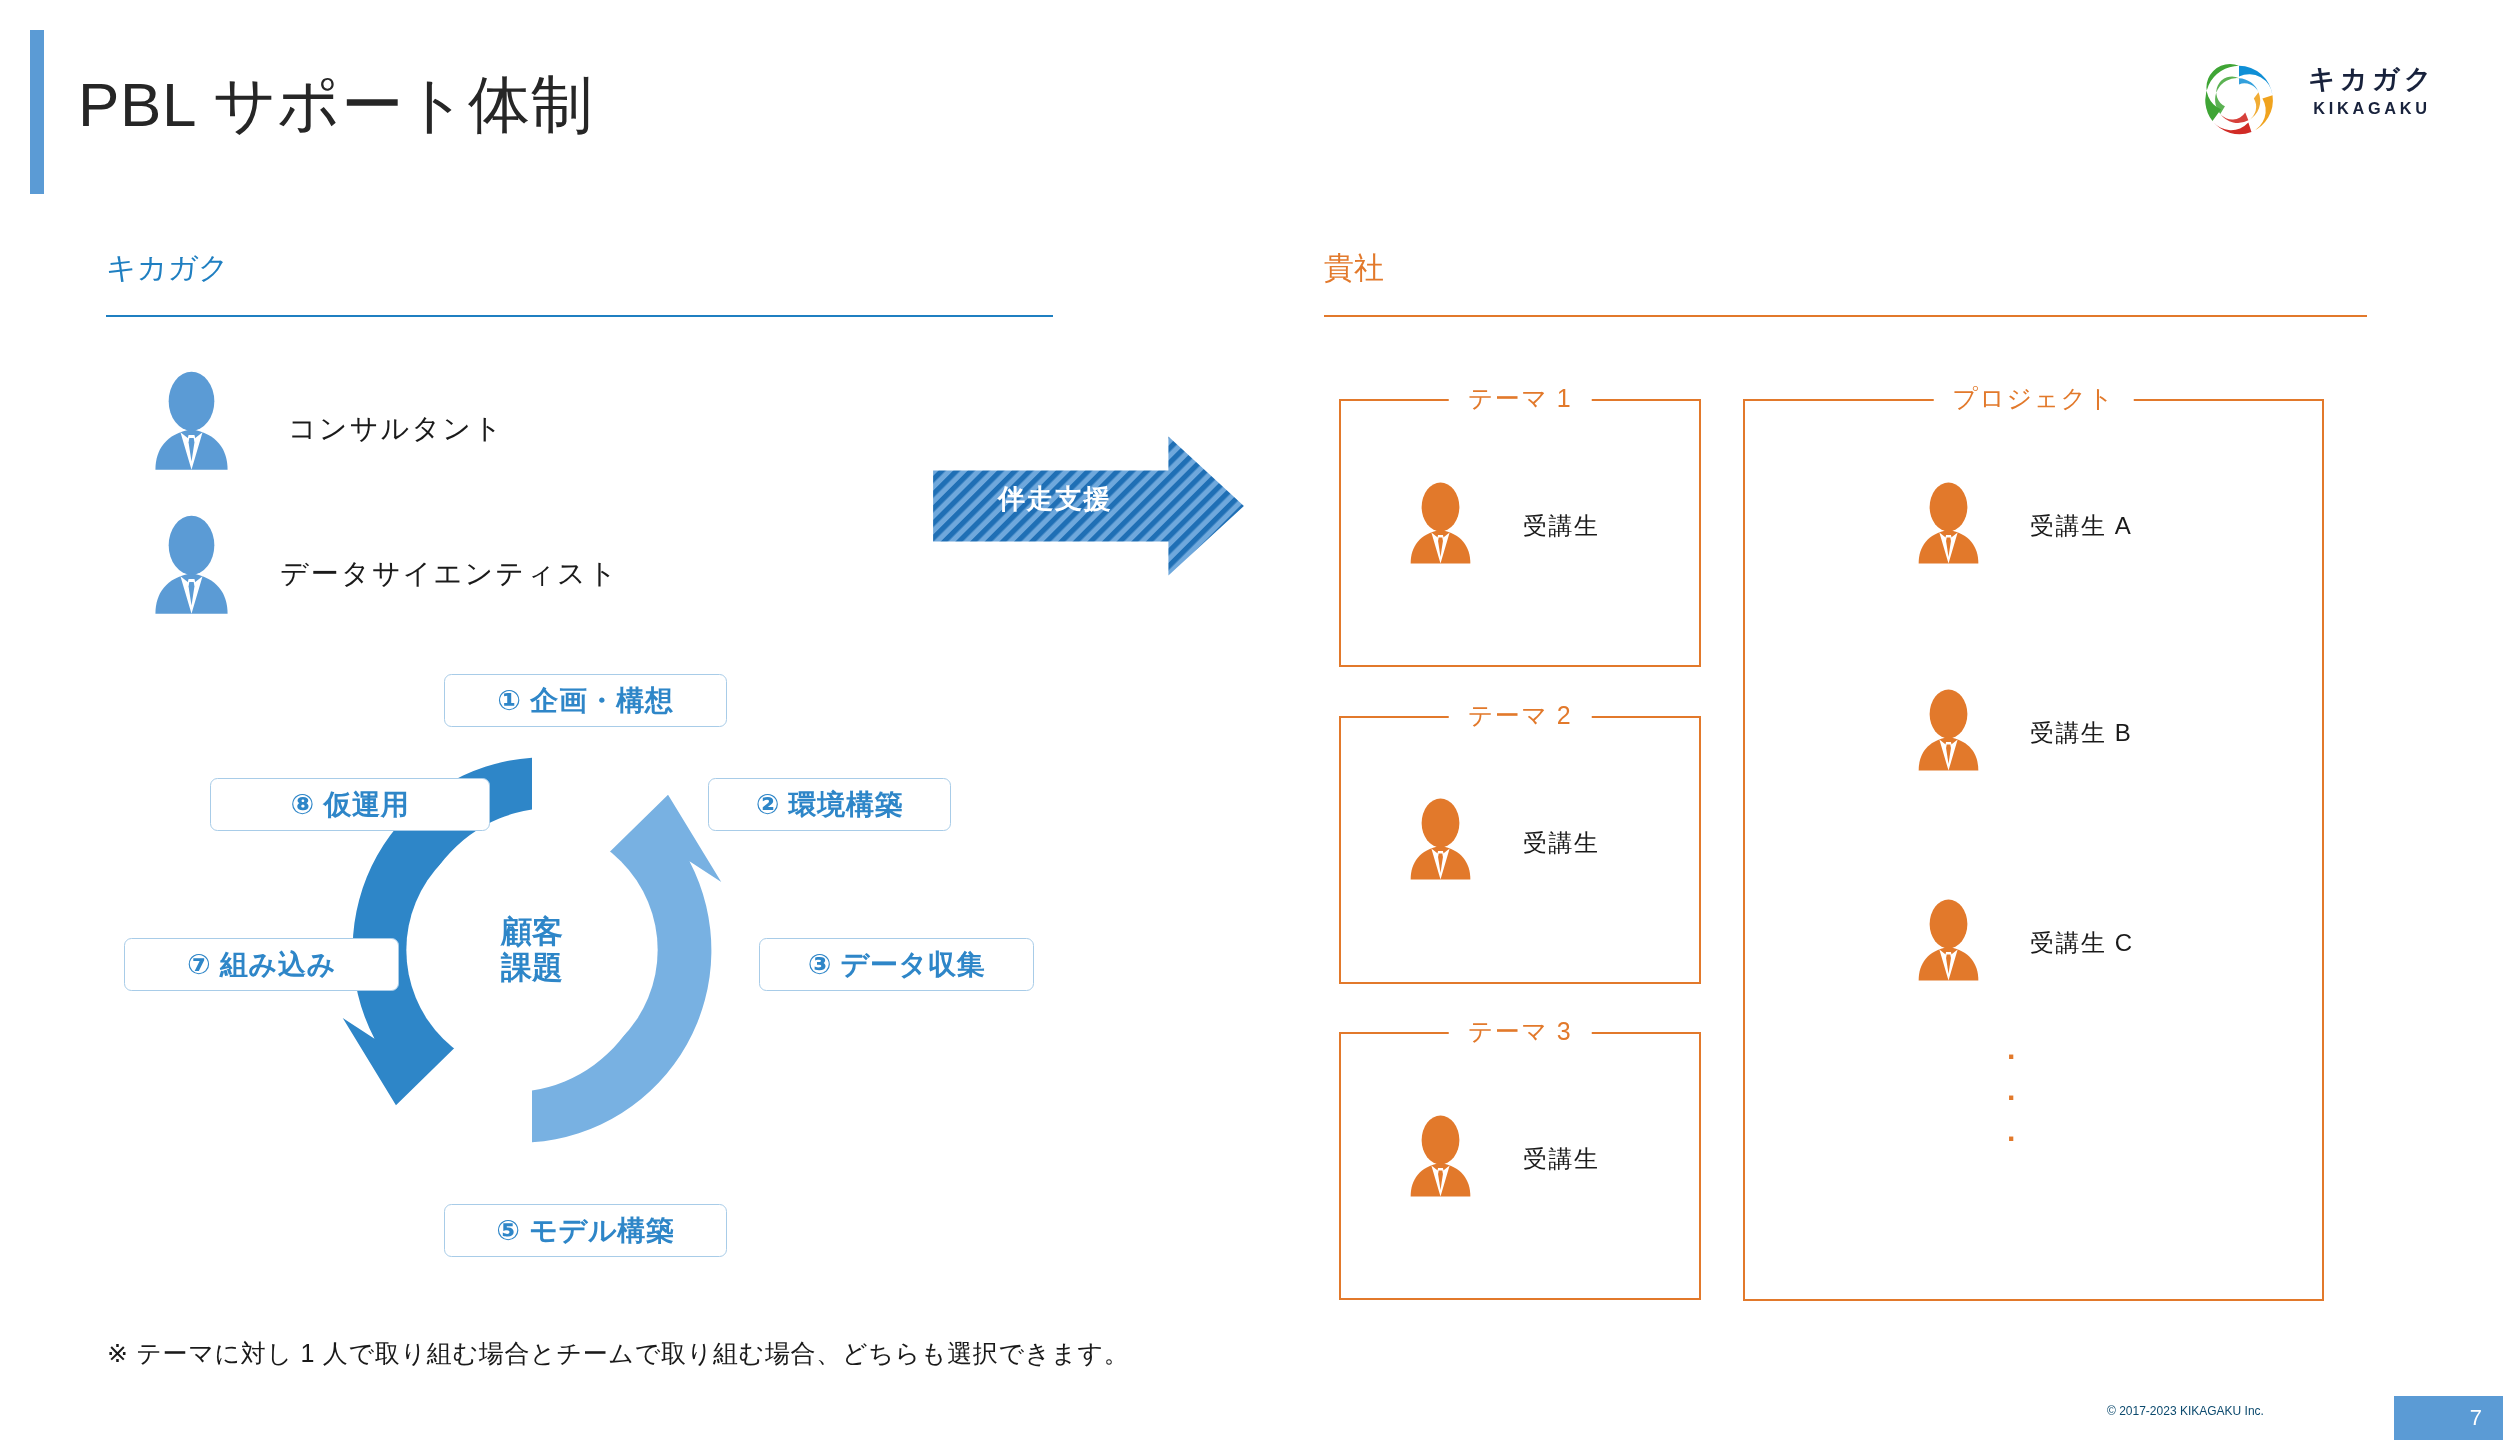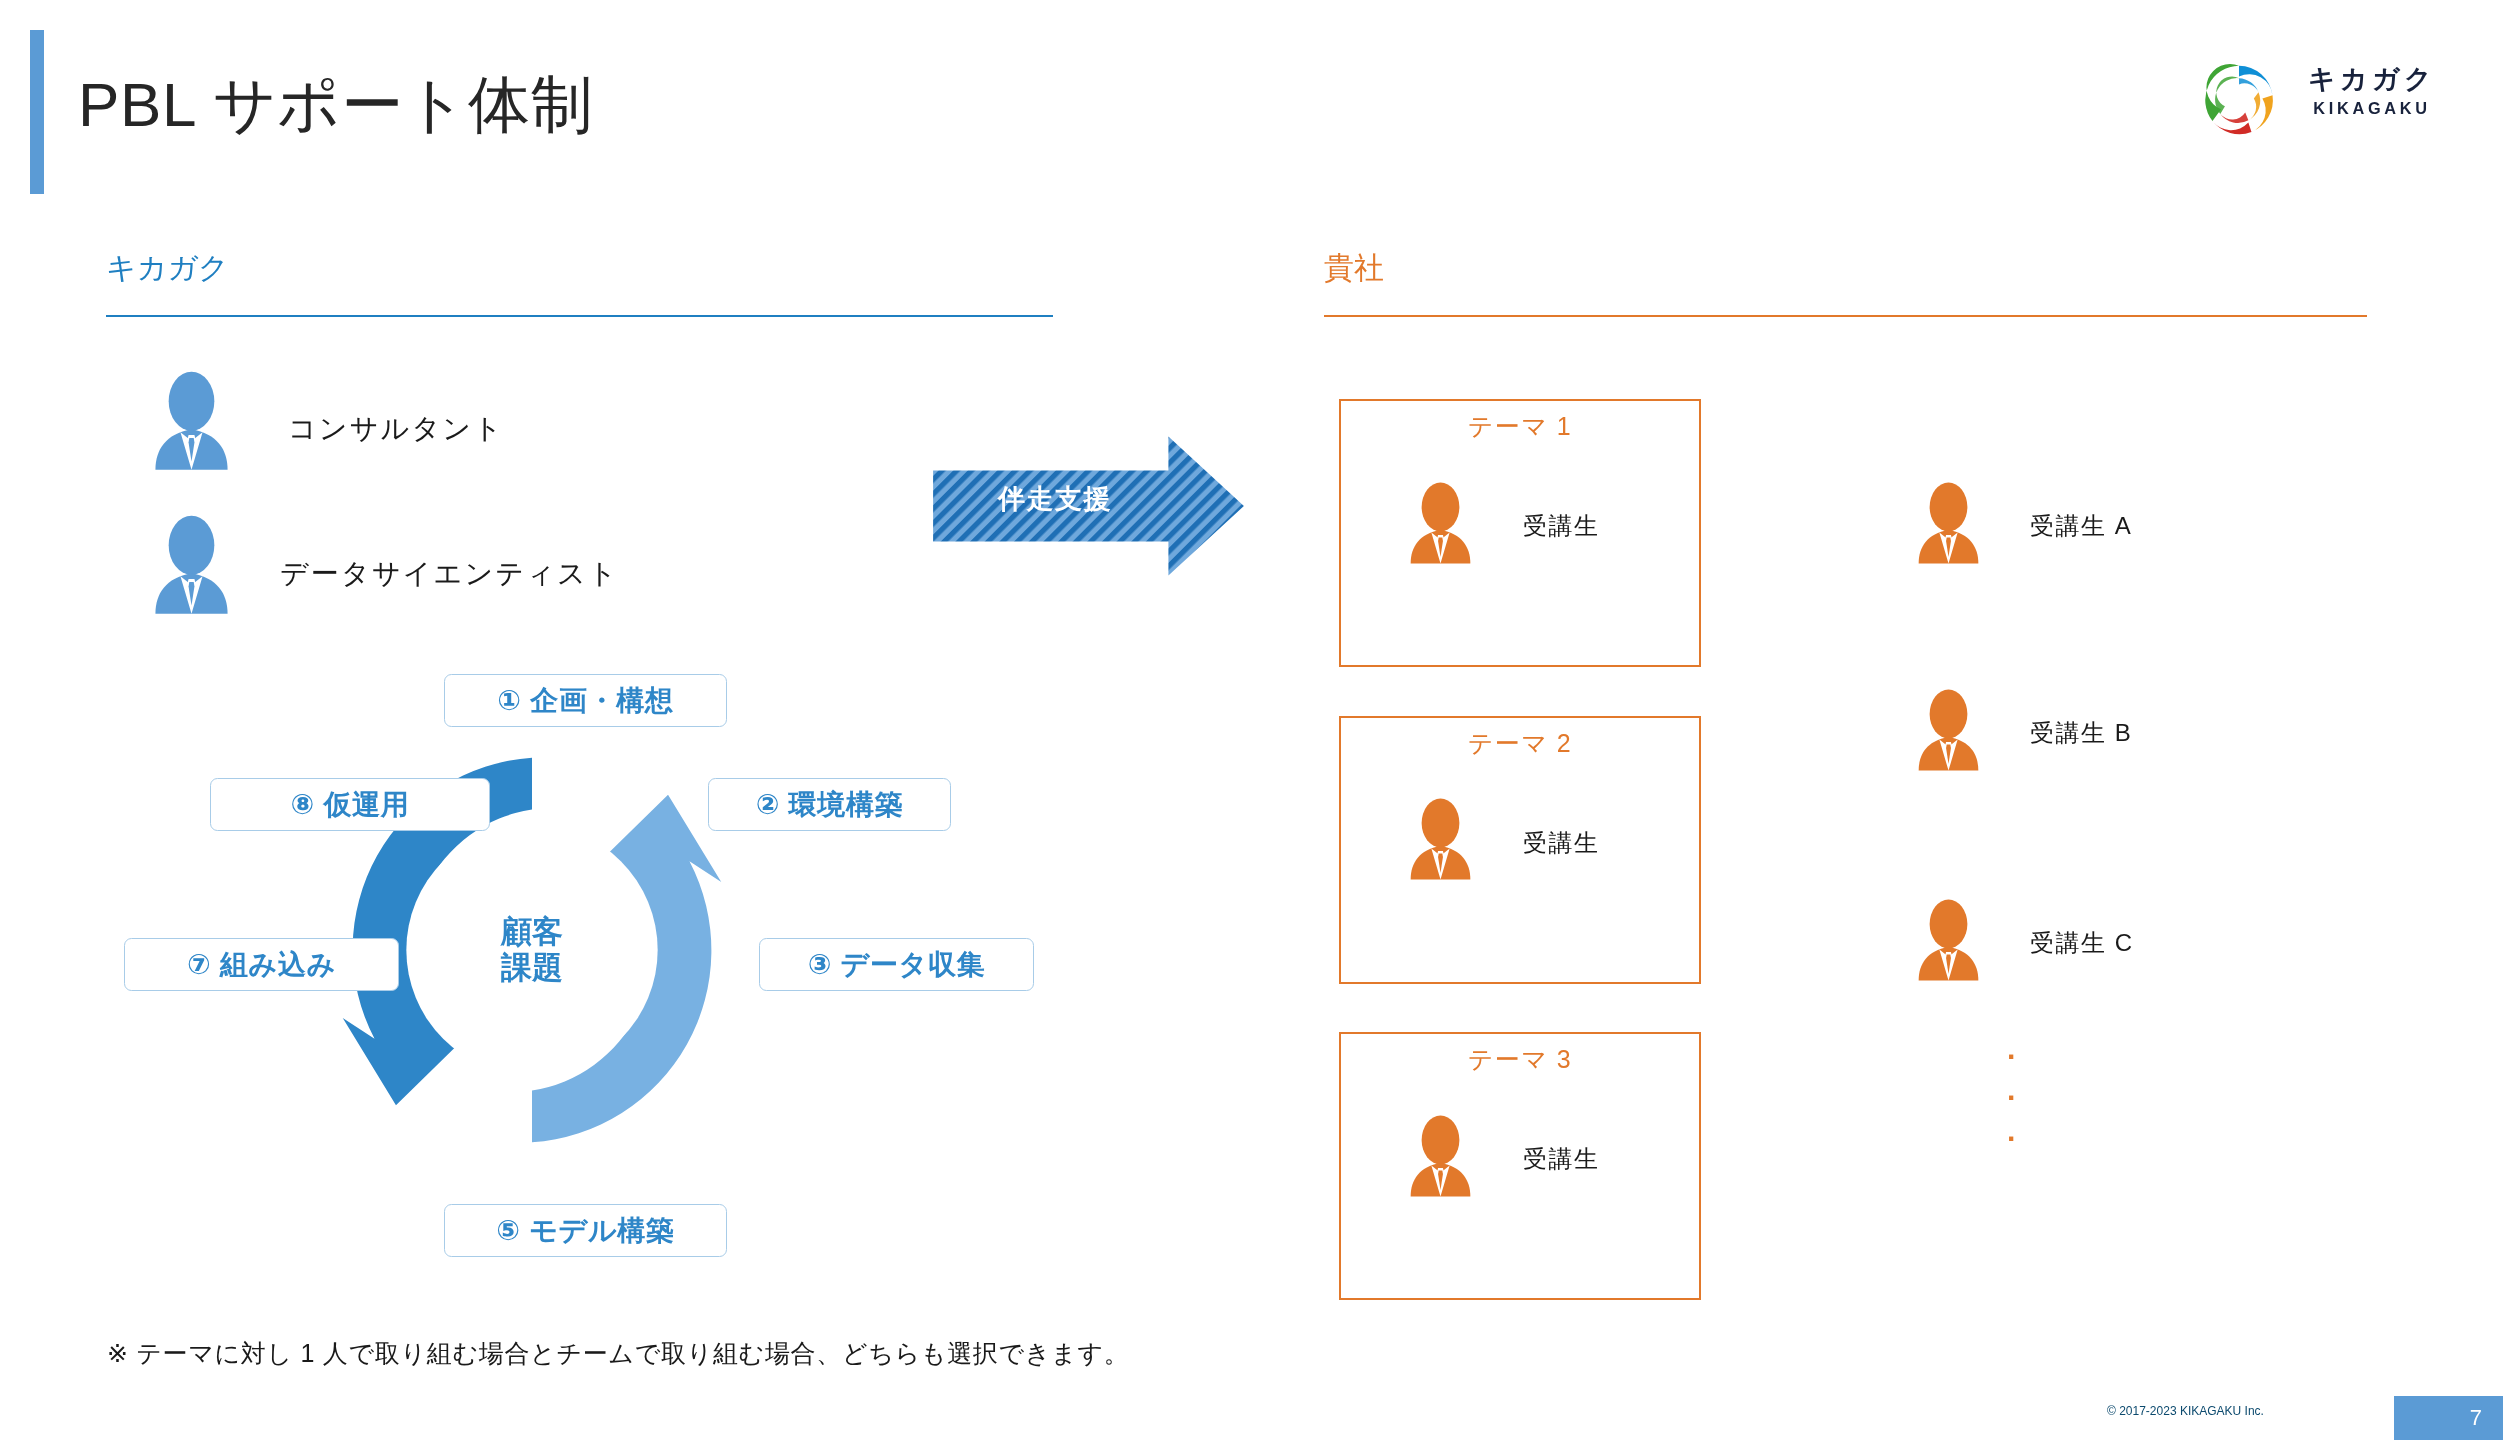--- a/index.html
+++ b/index.html
@@ -149,21 +149,20 @@
     position:absolute;
     top:-19px;
     left:50%;
     transform:translateX(-50%);
     background:#ffffff;
     padding:0 19px;
     color:#E2792B;
     font-size:25px;
     white-space:nowrap;
     letter-spacing:1.5px;
-    margin-top:28px;
   }
   .student-label{
     position:absolute;
     font-size:24px;
     color:#1a1a1a;
     white-space:nowrap;
     letter-spacing:1.5px;
   }
   .vdots{
     position:absolute;
@@ -342,20 +341,23 @@
     <svg width="67" height="83" viewBox="0 0 110 135">
       <ellipse cx="55" cy="42" rx="31" ry="40" fill="#E2792B"></ellipse>
       <path d="M55 80 C20 86 6 108 6 135 L104 135 C104 108 90 86 55 80 Z" fill="#E2792B"></path>
       <path d="M40 84 L55 135 L70 84 L55 96 Z" fill="#ffffff"></path>
       <path d="M51 88 L59 88 L61 96 L55 132 L49 96 Z" fill="#ffffff"></path>
       <path d="M52 92 L58 92 L59 98 L55 124 L51 98 Z" fill="#E2792B"></path>
     </svg>
   </div>
   <div class="student-label" style="left:1523px; top:1143px;">受講生</div>
 
+  <div class="fieldset" style="left:1743px; top:399px; width:581px; height:902px;">
+    <div class="legend">プロジェクト</div>
+  </div>
 
   <div class="person" style="left:1915px; top:481px; width:67px; height:83px;">
     <svg width="67" height="83" viewBox="0 0 110 135">
       <ellipse cx="55" cy="42" rx="31" ry="40" fill="#E2792B"></ellipse>
       <path d="M55 80 C20 86 6 108 6 135 L104 135 C104 108 90 86 55 80 Z" fill="#E2792B"></path>
       <path d="M40 84 L55 135 L70 84 L55 96 Z" fill="#ffffff"></path>
       <path d="M51 88 L59 88 L61 96 L55 132 L49 96 Z" fill="#ffffff"></path>
       <path d="M52 92 L58 92 L59 98 L55 124 L51 98 Z" fill="#E2792B"></path>
     </svg>
   </div>

